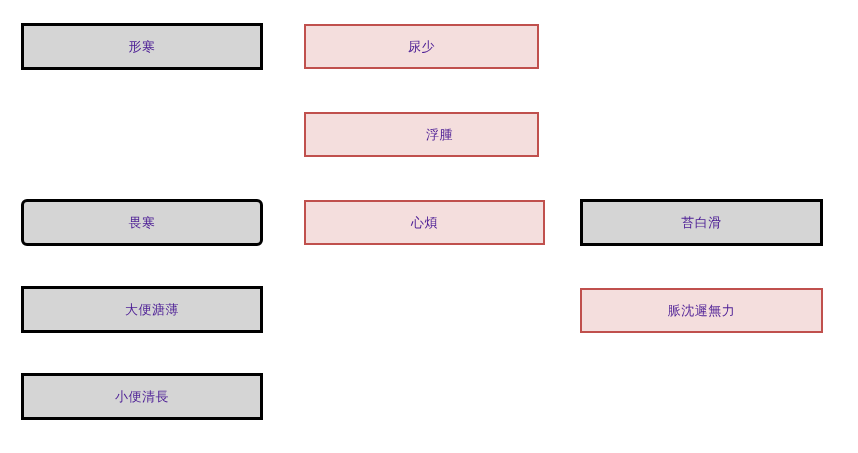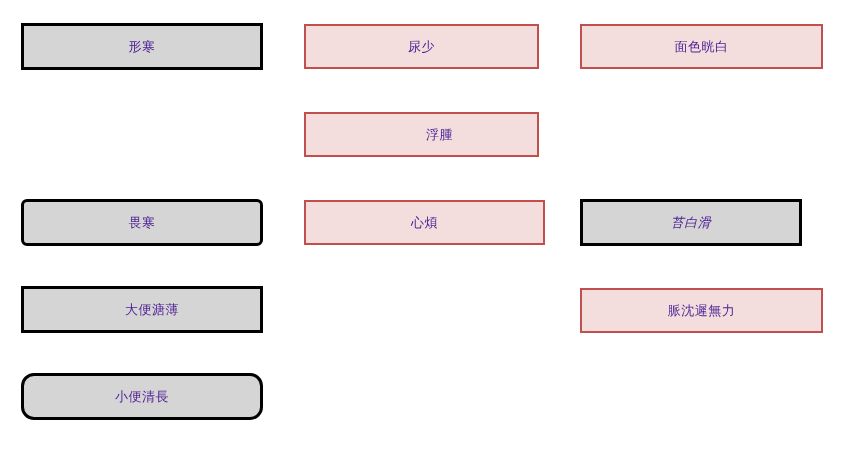--- a/index.html
+++ b/index.html
@@ -54,34 +54,31 @@
 <div id="diagram-canvas">
     <div class="node cold" style="left: 21px; top: 23px; width: 242px; height: 47px;">
       <span class="node-label">形寒</span>
     </div>
     <div class="node cold" style="left: 21px; top: 199px; width: 242px; height: 47px; border-radius: 6px;">
       <span class="node-label">畏寒</span>
     </div>
     <div class="node cold" style="left: 21px; top: 286px; width: 242px; height: 47px; padding-left: 20px;">
       <span class="node-label">大便溏薄</span>
     </div>
-    <div class="node cold" style="left: 21px; top: 373px; width: 242px; height: 47px; border-radius: 13px;">
+    <div class="node cold" style="left: 21px; top: 373px; width: 242px; height: 47px;">
       <span class="node-label">小便清長</span>
     </div>
     <div class="node heat" style="left: 304px; top: 24px; width: 235px; height: 45px;">
       <span class="node-label">尿少</span>
     </div>
     <div class="node heat" style="left: 304px; top: 112px; width: 235px; height: 45px; padding-left: 36px;">
       <span class="node-label">浮腫</span>
     </div>
     <div class="node heat" style="left: 304px; top: 200px; width: 241px; height: 45px;">
       <span class="node-label">心煩</span>
     </div>
-    <div class="node heat" style="left: 580px; top: 24px; width: 243px; height: 45px;">
-      <span class="node-label">面色晄白</span>
-    </div>
-    <div class="node cold" style="left: 580px; top: 199px; width: 222px; height: 47px; font-style: italic;">
+    <div class="node cold" style="left: 580px; top: 199px; width: 243px; height: 47px;">
       <span class="node-label">苔白滑</span>
     </div>
     <div class="node heat" style="left: 580px; top: 288px; width: 243px; height: 45px;">
       <span class="node-label">脈沈遲無力</span>
     </div>
   </div>
 
 </body></html>

